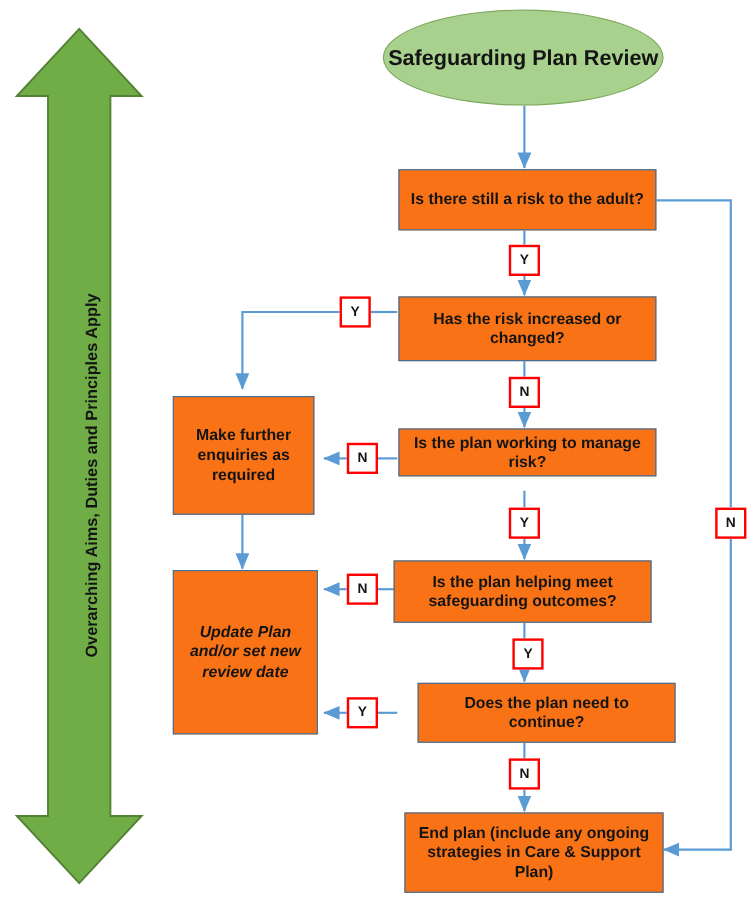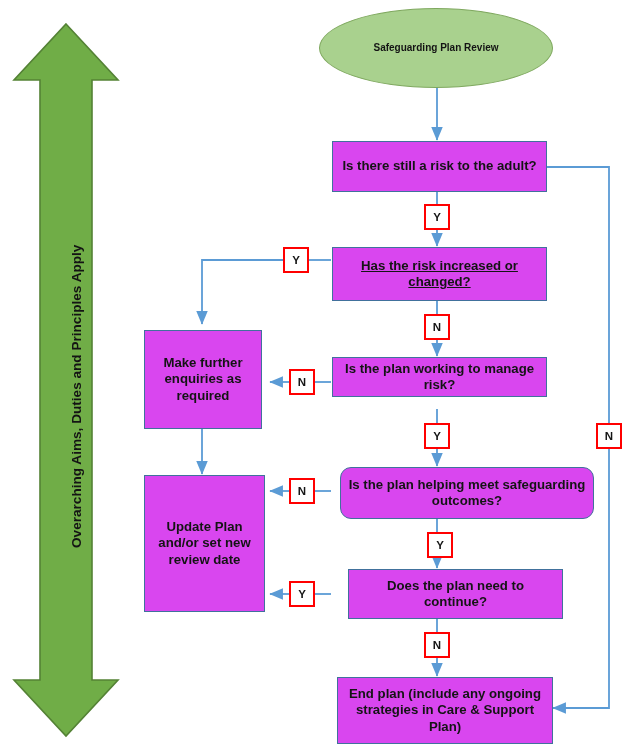--- a/index.html
+++ b/index.html
@@ -29,30 +29,30 @@
     box-sizing: border-box;
     display: flex;
     align-items: center;
     justify-content: center;
     text-align: center;
     color: #141414;
     font-weight: bold;
     line-height: 1.25;
   }
   .proc {
-    background: #d946ef;
+    background: #f97316;
     border: 1px solid #41719C;
     font-size: 13.2px;
     padding: 2px 6px;
   }
   .term {
     background: #A9D18E;
     border: 1px solid #7FA85F;
     border-radius: 50%;
-    font-size: 10px;
+    font-size: 18px;
   }
   .edge-label {
     position: absolute;
     box-sizing: border-box;
     width: 26px;
     height: 26px;
     background: #ffffff;
     border: 2px solid #FF0000;
     display: flex;
     align-items: center;
@@ -126,45 +126,45 @@
   <div class="vtext" style="left:69px; top:548px;">Overarching Aims, Duties and Principles Apply</div>
 
   <div class="node term" style="left:319px; top:8px; width:234px; height:80px;">
     <span>Safeguarding Plan Review</span>
   </div>
 
   <div class="node proc" style="left:332px; top:141px; width:215px; height:51px;">
     <span>Is there still a risk to the adult?</span>
   </div>
 
-  <div class="node proc" style="left:332px; top:247px; width:215px; height:54px;text-decoration:underline;">
+  <div class="node proc" style="left:332px; top:247px; width:215px; height:54px;">
     <span>Has the risk increased or changed?</span>
   </div>
 
   <div class="node proc" style="left:332px; top:357px; width:215px; height:40px;">
     <span>Is the plan working to manage risk?</span>
   </div>
 
-  <div class="node proc" style="left:340px; top:467px; width:254px; height:52px;border-radius:11px;">
+  <div class="node proc" style="left:328px; top:467px; width:215px; height:52px;">
     <span>Is the plan helping meet safeguarding outcomes?</span>
   </div>
 
   <div class="node proc" style="left:332px; top:569px; width:215px; height:50px;margin-left:16px;">
     <span>Does the plan need to continue?</span>
   </div>
 
   <div class="node proc" style="left:144px; top:330px; width:118px; height:99px;">
     <span>Make further enquiries as required</span>
   </div>
 
   <div class="node proc" style="left:337px; top:677px; width:216px; height:67px;">
     <span>End plan (include any ongoing strategies in Care &amp; Support Plan)</span>
   </div>
 
-  <div class="node proc" style="left:144px; top:475px; width:121px; height:137px;">
+  <div class="node proc" style="left:144px; top:475px; width:121px; height:137px;font-style:italic;">
     <span>Update Plan and/or set new review date</span>
   </div>
 
   <div class="edge-label" style="left:424px; top:204px;">Y</div>
 
   <div class="edge-label" style="left:596px; top:423px;">N</div>
 
   <div class="edge-label" style="left:283px; top:247px;">Y</div>
 
   <div class="edge-label" style="left:424px; top:314px;">N</div>

